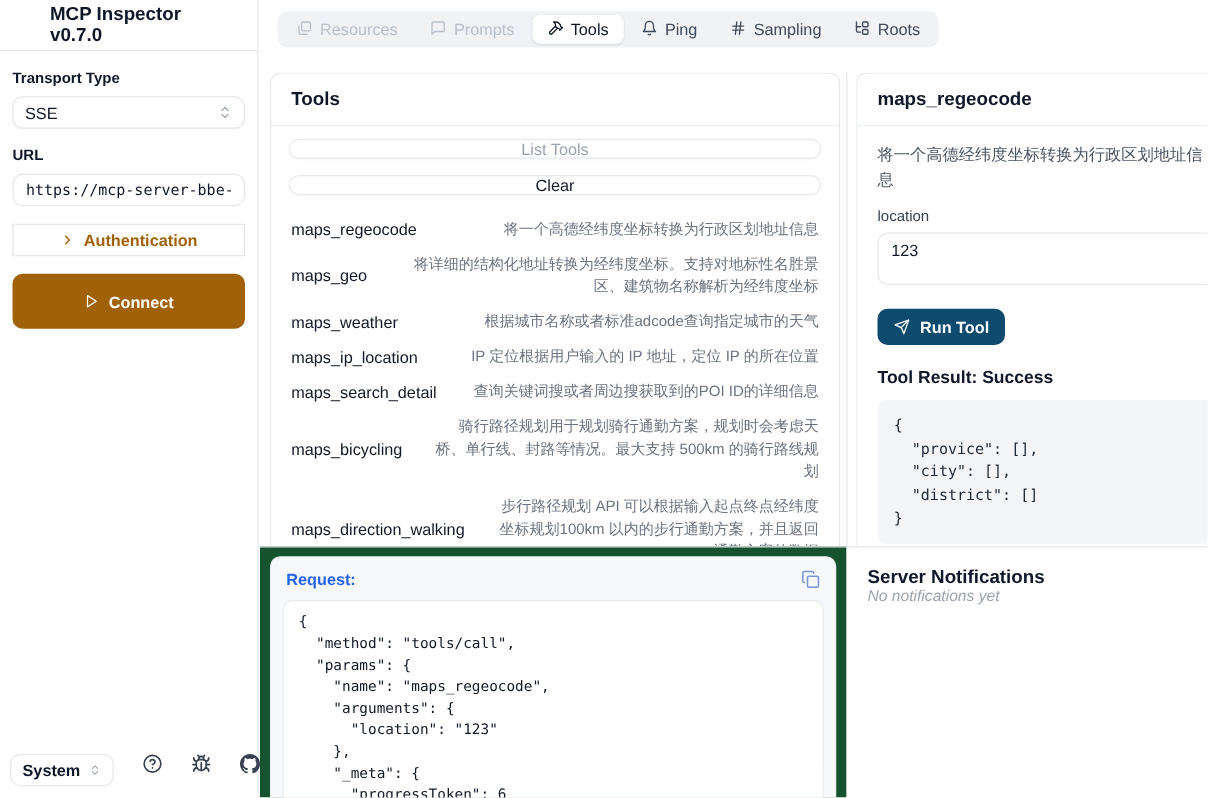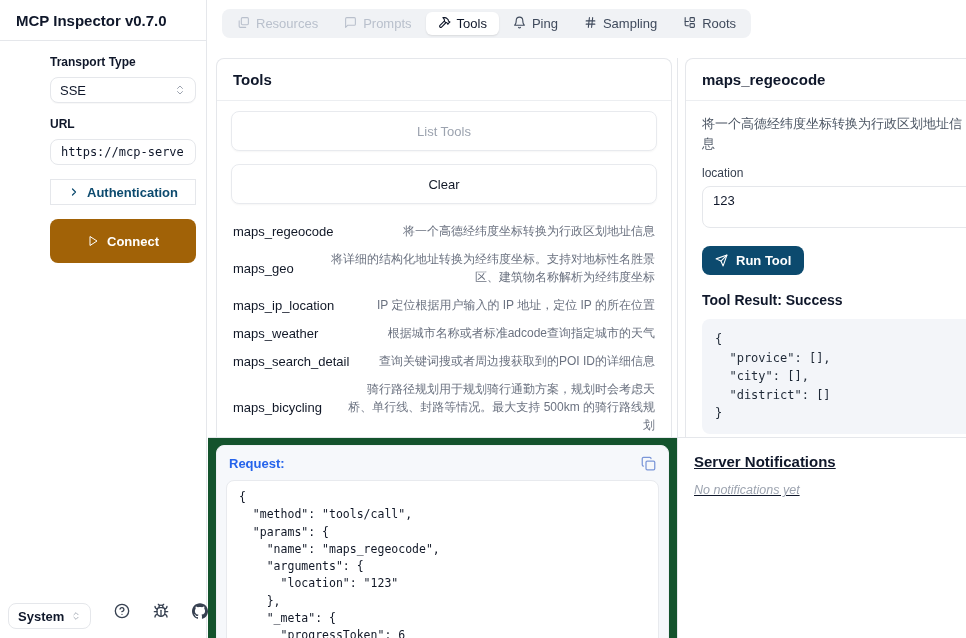--- a/index.html
+++ b/index.html
@@ -5,33 +5,33 @@
   * { margin:0; padding:0; box-sizing:border-box; }
   html,body { width:966px; height:638px; overflow:hidden; background:#fff;
     font-family:"Liberation Sans","DejaVu Sans",sans-serif; color:#0f172a; position:relative; }
   svg { display:block; }
 
   
   .sidebar { position:absolute; left:0; top:0; bottom:0; width:207px; background:#fff;
     border-right:1px solid #e5e7eb; }
   .sb-header { height:41px; display:flex; align-items:center; padding:0 16px;
     border-bottom:1px solid #e5e7eb; }
-  .sb-title { font-size:15px; font-weight:700; }
-  .sb-body { padding:14px 10px 0;margin-left:40px; }
+  .sb-title { font-size:15px; font-weight:700;margin-left:24px; }
+  .sb-body { padding:14px 10px 0; }
   .field-label { font-size:12px; font-weight:600; color:#0f172a; margin:0 0 8px; }
   .mt14 { margin-top:14px; }
   .select { height:26px; border:1px solid #e5e7eb; border-radius:8px; background:#fff;
     display:flex; align-items:center; justify-content:space-between; padding:0 9px;
     font-size:13px; box-shadow:0 1px 1px rgba(0,0,0,.03); cursor:pointer; }
   .chev-ud { color:#9ca3af; }
   .text-input { width:100%; height:26px; border:1px solid #e5e7eb; border-radius:8px;
     padding:0 10px; font-family:"DejaVu Sans Mono","Liberation Mono",monospace; font-size:12px;
     color:#0f172a; background:#fff; }
   .btn-outline { width:100%; height:26px; border:1px solid #e5e7eb; border-radius:0;
-    background:#fff; font-size:13px; font-weight:600; color:#0c4a6e; display:flex;
+    background:#fff; font-size:13px; font-weight:600; color:#a16207; display:flex;
     align-items:center; justify-content:center; gap:7px; margin-top:14px; cursor:pointer;
     font-family:inherit; }
   .btn-dark { width:100%; height:44px; border:none; border-radius:8px; background:#a16207;
     color:#fff; font-size:13px; font-weight:600; display:flex; align-items:center;
     justify-content:center; gap:8px; margin-top:14px; cursor:pointer; font-family:inherit; }
   .status-row { display:flex; align-items:center; justify-content:center; gap:6px;
     margin-top:11px; font-size:12px; color:#4b5563; }
   .green-dot { width:7px; height:7px; border-radius:50%; background:#22c55e; }
   .sb-footer { position:absolute; bottom:9px; left:8px; right:8px; display:flex;
     align-items:flex-start; }
@@ -48,21 +48,21 @@
   .tab.disabled { color:#b9c0cc; cursor:default; }
   .tab.active { background:#fff; color:#0f172a; box-shadow:0 1px 2px rgba(0,0,0,.1); }
 
   
   .tools-card { position:absolute; left:216px; top:58px; width:456px; height:379px;
     border:1px solid #e5e7eb; border-bottom:none; border-radius:8px 8px 0 0; background:#fff;
     overflow:hidden; }
   .card-header { padding:12px 16px 11px; border-bottom:1px solid #eceef1; }
   .card-title { font-size:15px; font-weight:700; }
   .tools-body { padding:10px 14px 0; }
-  .wide-btn { width:100%; height:40px; border:1px solid #e8eaee; border-radius:8px;
+  .wide-btn { width:100%; height:16px; border:1px solid #e8eaee; border-radius:8px;
     background:#fff; font-size:13px; display:flex; align-items:center; justify-content:center;
     box-shadow:0 1px 2px rgba(0,0,0,.04); cursor:pointer; margin-bottom:13px;
     font-family:inherit; }
   .wide-btn.muted { color:#9ca3af; }
   .wide-btn.normal { color:#111827; }
   .tool-row { display:flex; justify-content:space-between; align-items:center; gap:24px;
     padding:5px 2px; cursor:pointer; }
   .tool-name { font-size:13px; color:#111827; white-space:nowrap; }
   .tool-desc { font-size:12px; color:#6b7280; text-align:right; line-height:1.5;
     max-width:330px; }
@@ -95,23 +95,23 @@
   .req-head { display:flex; justify-content:space-between; align-items:center;
     padding:3px 3px 9px; }
   .req-label { color:#2563eb; font-weight:700; font-size:13px; }
   .copy-btn { background:none; border:none; color:#7b96d8; cursor:pointer; }
   .req-code { background:#fff; border:1px solid #e8eaee; border-radius:8px; padding:8px 12px;
     font-family:"DejaVu Sans Mono","Liberation Mono",monospace; font-size:11.5px;
     line-height:1.5; color:#111827; white-space:pre; }
 
   
   .notif-pane { position:absolute; left:678px; right:0; top:437px; bottom:0;
-    border-top:1px solid #e5e7eb; background:#fff; padding:15px 16px;text-decoration:underline; }
+    border-top:1px solid #e5e7eb; background:#fff; padding:15px 16px; }
   .notif-title { font-size:15px; font-weight:700; }
-  .notif-empty { margin-top:13px; font-size:12.5px; font-style:italic; color:#9ca3af; }
+  .notif-empty { font-size:12.5px; font-style:italic; color:#9ca3af; }
 </style>
 </head>
 <body>
 
 <aside class="sidebar">
   <div class="sb-header">
     <span class="sb-title">MCP Inspector v0.7.0</span>
   </div>
 
   <div class="sb-body">
@@ -266,26 +266,26 @@
 
     <div class="tool-row">
       <span class="tool-name">maps_regeocode</span>
       <span class="tool-desc">将一个高德经纬度坐标转换为行政区划地址信息</span>
     </div>
     <div class="tool-row">
       <span class="tool-name">maps_geo</span>
       <span class="tool-desc">将详细的结构化地址转换为经纬度坐标。支持对地标性名胜景区、建筑物名称解析为经纬度坐标</span>
     </div>
     <div class="tool-row">
+      <span class="tool-name">maps_weather</span>
+      <span class="tool-desc">根据城市名称或者标准adcode查询指定城市的天气</span>
+    </div>
+    <div class="tool-row">
       <span class="tool-name">maps_ip_location</span>
       <span class="tool-desc">IP 定位根据用户输入的 IP 地址，定位 IP 的所在位置</span>
-    </div>
-    <div class="tool-row">
-      <span class="tool-name">maps_weather</span>
-      <span class="tool-desc">根据城市名称或者标准adcode查询指定城市的天气</span>
     </div>
     <div class="tool-row">
       <span class="tool-name">maps_search_detail</span>
       <span class="tool-desc">查询关键词搜或者周边搜获取到的POI ID的详细信息</span>
     </div>
     <div class="tool-row">
       <span class="tool-name">maps_bicycling</span>
       <span class="tool-desc">骑行路径规划用于规划骑行通勤方案，规划时会考虑天桥、单行线、封路等情况。最大支持 500km 的骑行路线规划</span>
     </div>
     <div class="tool-row">

